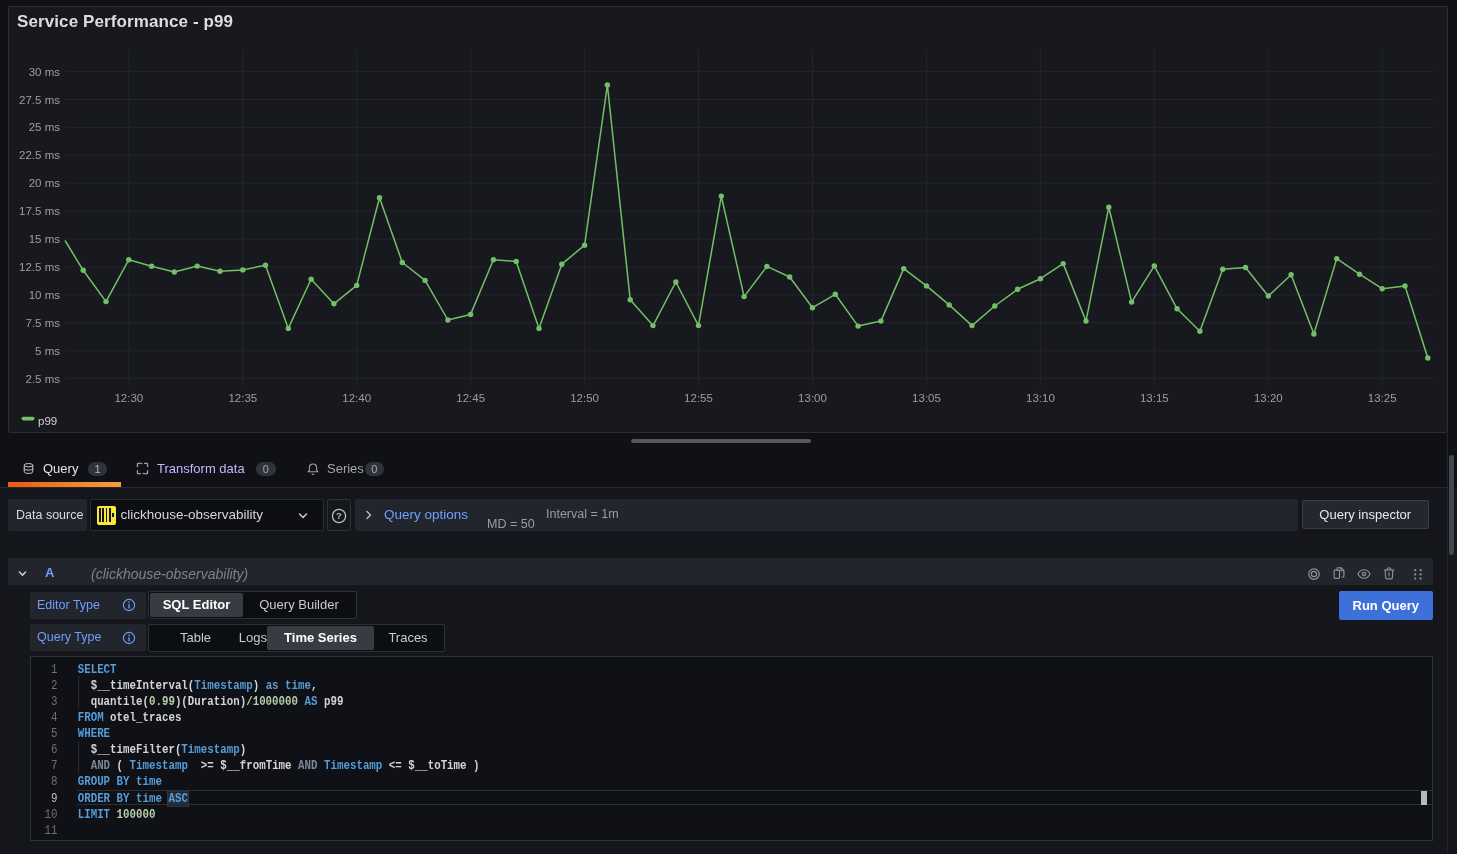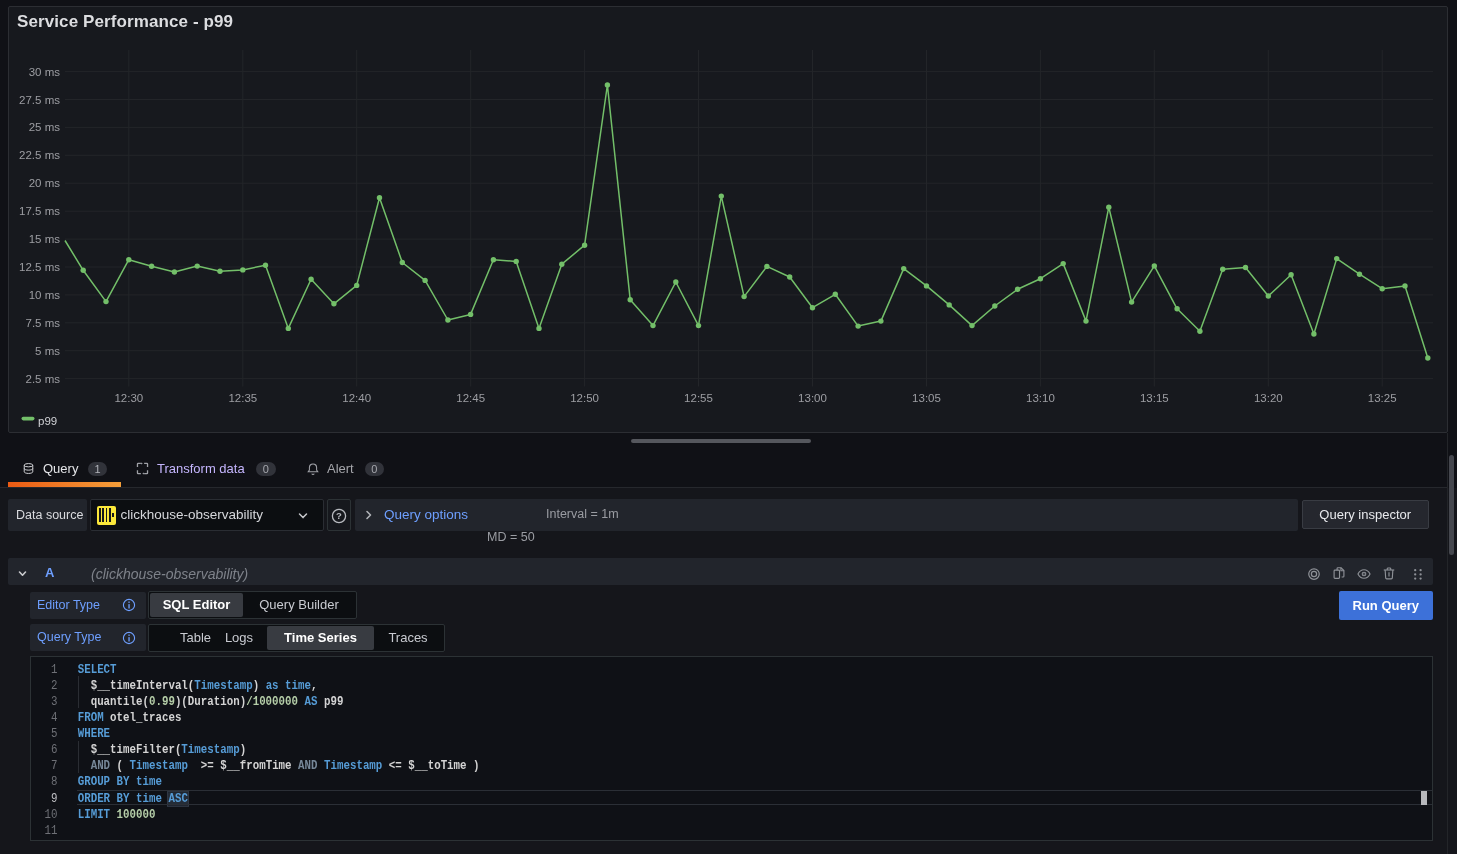--- a/index.html
+++ b/index.html
@@ -154,21 +154,21 @@
     </g>
   </svg>
 <div class="abs" style="left:157px;top:461px;font-size:13px;font-weight:500;color:#c4b5fd">Transform data</div>
 <div class="abs" style="left:256px;top:461.5px;width:19.5px;height:14px;background:#31333a;border-radius:7px;text-align:center;font-size:11px;line-height:14px;color:#a6a8ae">0</div>
 <svg style="position:absolute;left:307px;top:461.5px" width="12" height="14" viewBox="0 0 16 16.5">
     <g fill="none" stroke="#9fa1a7" stroke-width="1.4">
       <path d="M8 1.6 c-3 0-4.8 2.2-4.8 4.8 v3.2 l-1.6 2.4 h12.8 l-1.6-2.4 V6.4 c0-2.6-1.8-4.8-4.8-4.8 z"></path>
       <path d="M6.4 14.4 a1.7 1.7 0 0 0 3.2 0"></path>
     </g>
   </svg>
-<div class="abs" style="left:327px;top:461px;font-size:13px;font-weight:500;color:#a5a6ab">Alert</div>
+<div class="abs" style="left:327px;top:461px;font-size:13px;font-weight:500;color:#a5a6ab">Series</div>
 <div class="abs" style="left:364.5px;top:461.5px;width:19.5px;height:14px;background:#31333a;border-radius:7px;text-align:center;font-size:11px;line-height:14px;color:#a6a8ae">0</div>
 <div class="abs" style="left:8px;top:481.5px;width:113px;height:5px;background:linear-gradient(90deg,#eb5a13,#f59f3a)"></div>
 <div class="abs" style="left:0;top:486.5px;width:1447px;height:1px;background:#26282d"></div>
 
 <div class="abs" style="left:8px;top:499px;width:78.5px;height:32px;background:#22252c;border-radius:2px;font-size:12.5px;font-weight:500;color:#dadbdf;line-height:32px;padding-left:8px">Data source</div>
 <div class="abs" style="left:89.5px;top:499px;width:234.5px;height:32px;background:#0c0e11;border:1px solid #2a2d33;border-radius:2px"></div>
 <div style="position:absolute;left:96.5px;top:505.5px;width:19px;height:19px;background:#fce83a;border-radius:2px">
     <div style="position:absolute;left:2.2px;top:2.2px;width:1.9px;height:14.6px;background:#16171c"></div>
     <div style="position:absolute;left:5.6px;top:2.2px;width:1.9px;height:14.6px;background:#16171c"></div>
     <div style="position:absolute;left:9.0px;top:2.2px;width:1.9px;height:14.6px;background:#16171c"></div>
@@ -182,21 +182,21 @@
 <div class="abs" style="left:327px;top:499px;width:23.5px;height:32px;border:1px solid #2c3235;border-radius:2px;background:#16181d"></div>
 <svg style="position:absolute;left:331px;top:507.5px" width="16" height="16" viewBox="0 0 16 16">
     <circle cx="8" cy="8" r="6.6" fill="none" stroke="#b9bbc0" stroke-width="1.3"></circle>
     <text x="8" y="11.2" text-anchor="middle" font-family="'Liberation Sans',sans-serif" font-size="9.5" font-weight="bold" fill="#b9bbc0">?</text>
   </svg>
 <div class="abs" style="left:354.5px;top:499px;width:943.5px;height:32px;background:#22252c;border-radius:2px"></div>
 <svg style="position:absolute;left:363px;top:508.5px" width="12" height="12" viewBox="0 0 12 12">
     <path d="M4 2.5 L7.5 6 L4 9.5" fill="none" stroke="#b0b2b7" stroke-width="1.6" stroke-linecap="round" stroke-linejoin="round"></path>
   </svg>
 <div class="abs" style="left:384px;top:499px;height:32px;line-height:31px;font-size:13.5px;font-weight:500;color:#6e9fff">Query options</div>
-<div class="abs" style="left:487px;top:522px;height:32px;line-height:31px;font-size:12.5px;color:#9a9ca2">MD = 50</div>
+<div class="abs" style="left:487px;top:509px;height:32px;line-height:31px;font-size:12.5px;color:#9a9ca2">MD = 50</div>
 <div class="abs" style="left:546px;top:499px;height:32px;line-height:31px;font-size:12.5px;color:#9a9ca2">Interval = 1m</div>
 <div class="abs" style="left:1302px;top:499.5px;width:126.5px;height:29.5px;background:#25272e;border:1px solid #393c43;border-radius:2px;text-align:center;font-size:13px;font-weight:500;color:#e8e9ed;line-height:28px">Query inspector</div>
 
 <div class="abs" style="left:8px;top:558px;width:1424.5px;height:27px;background:#22252c;border-radius:2px"></div>
 <svg style="position:absolute;left:17px;top:568px" width="11" height="11" viewBox="0 0 11 11">
     <path d="M2.5 4 L5.5 7.2 L8.5 4" fill="none" stroke="#c9cacd" stroke-width="1.6" stroke-linecap="round" stroke-linejoin="round"></path>
   </svg>
 <div class="abs" style="left:45px;top:565px;font-size:13px;font-weight:700;color:#6e9fff">A</div>
 <div class="abs" style="left:91px;top:565.5px;font-size:14px;font-style:italic;color:#7e828a">(clickhouse-observability)</div>
 <svg style="position:absolute;left:1306.5px;top:566px" width="14" height="15" viewBox="0 0 16 16">
@@ -246,21 +246,21 @@
 
 <div class="abs" style="left:30px;top:624px;width:116px;height:27px;background:#22252c;border-radius:2px"></div>
 <div class="abs" style="left:37px;top:624px;height:27px;line-height:27px;font-size:12.5px;font-weight:400;color:#6e9fff">Query Type</div>
 <svg style="position:absolute;left:122px;top:630.5px" width="14" height="14" viewBox="0 0 16 16">
     <circle cx="8" cy="8" r="6.4" fill="none" stroke="#6e9fff" stroke-width="1.3"></circle>
     <rect x="7.3" y="7" width="1.5" height="5" fill="#6e9fff"></rect>
     <rect x="7.3" y="4" width="1.5" height="1.6" fill="#6e9fff"></rect>
   </svg>
 <div class="abs" style="left:148px;top:623.5px;width:296.5px;height:28px;border:1px solid #2c3235;border-radius:2px;background:#0c0e11"></div>
 <div class="abs" style="left:150px;top:625.5px;width:61px;height:24px;text-align:right;line-height:24px;font-size:13px;color:#c9cbd1">Table</div>
-<div class="abs" style="left:211px;top:625.5px;width:56px;height:24px;text-align:center;line-height:24px;font-size:13px;color:#c9cbd1">Logs</div>
+<div class="abs" style="left:211px;top:625.5px;width:56px;height:24px;text-align:right;line-height:24px;font-size:13px;color:#c9cbd1">Logs</div>
 <div class="abs" style="left:267px;top:625.5px;width:107px;height:24px;background:#383b41;border-radius:2px;text-align:center;line-height:24px;font-size:13px;font-weight:700;color:#fff">Time Series</div>
 <div class="abs" style="left:374px;top:625.5px;width:68px;height:24px;text-align:center;line-height:24px;font-size:13px;color:#c9cbd1">Traces</div>
 
 <div class="abs" style="left:30px;top:655.5px;width:1402.5px;height:185.5px;background:#0f1116;border:1px solid #2c3235"></div>
 <div class="abs" style="left:30px;top:661.5px;width:27.5px;text-align:right;font-family:'Liberation Mono',monospace;font-size:10.8px">
     <div style="height:16.13px;line-height:16.13px;color:#6e7076;transform:scaleY(1.13)">1</div>
     <div style="height:16.13px;line-height:16.13px;color:#6e7076;transform:scaleY(1.13)">2</div>
     <div style="height:16.13px;line-height:16.13px;color:#6e7076;transform:scaleY(1.13)">3</div>
     <div style="height:16.13px;line-height:16.13px;color:#6e7076;transform:scaleY(1.13)">4</div>
     <div style="height:16.13px;line-height:16.13px;color:#6e7076;transform:scaleY(1.13)">5</div>

